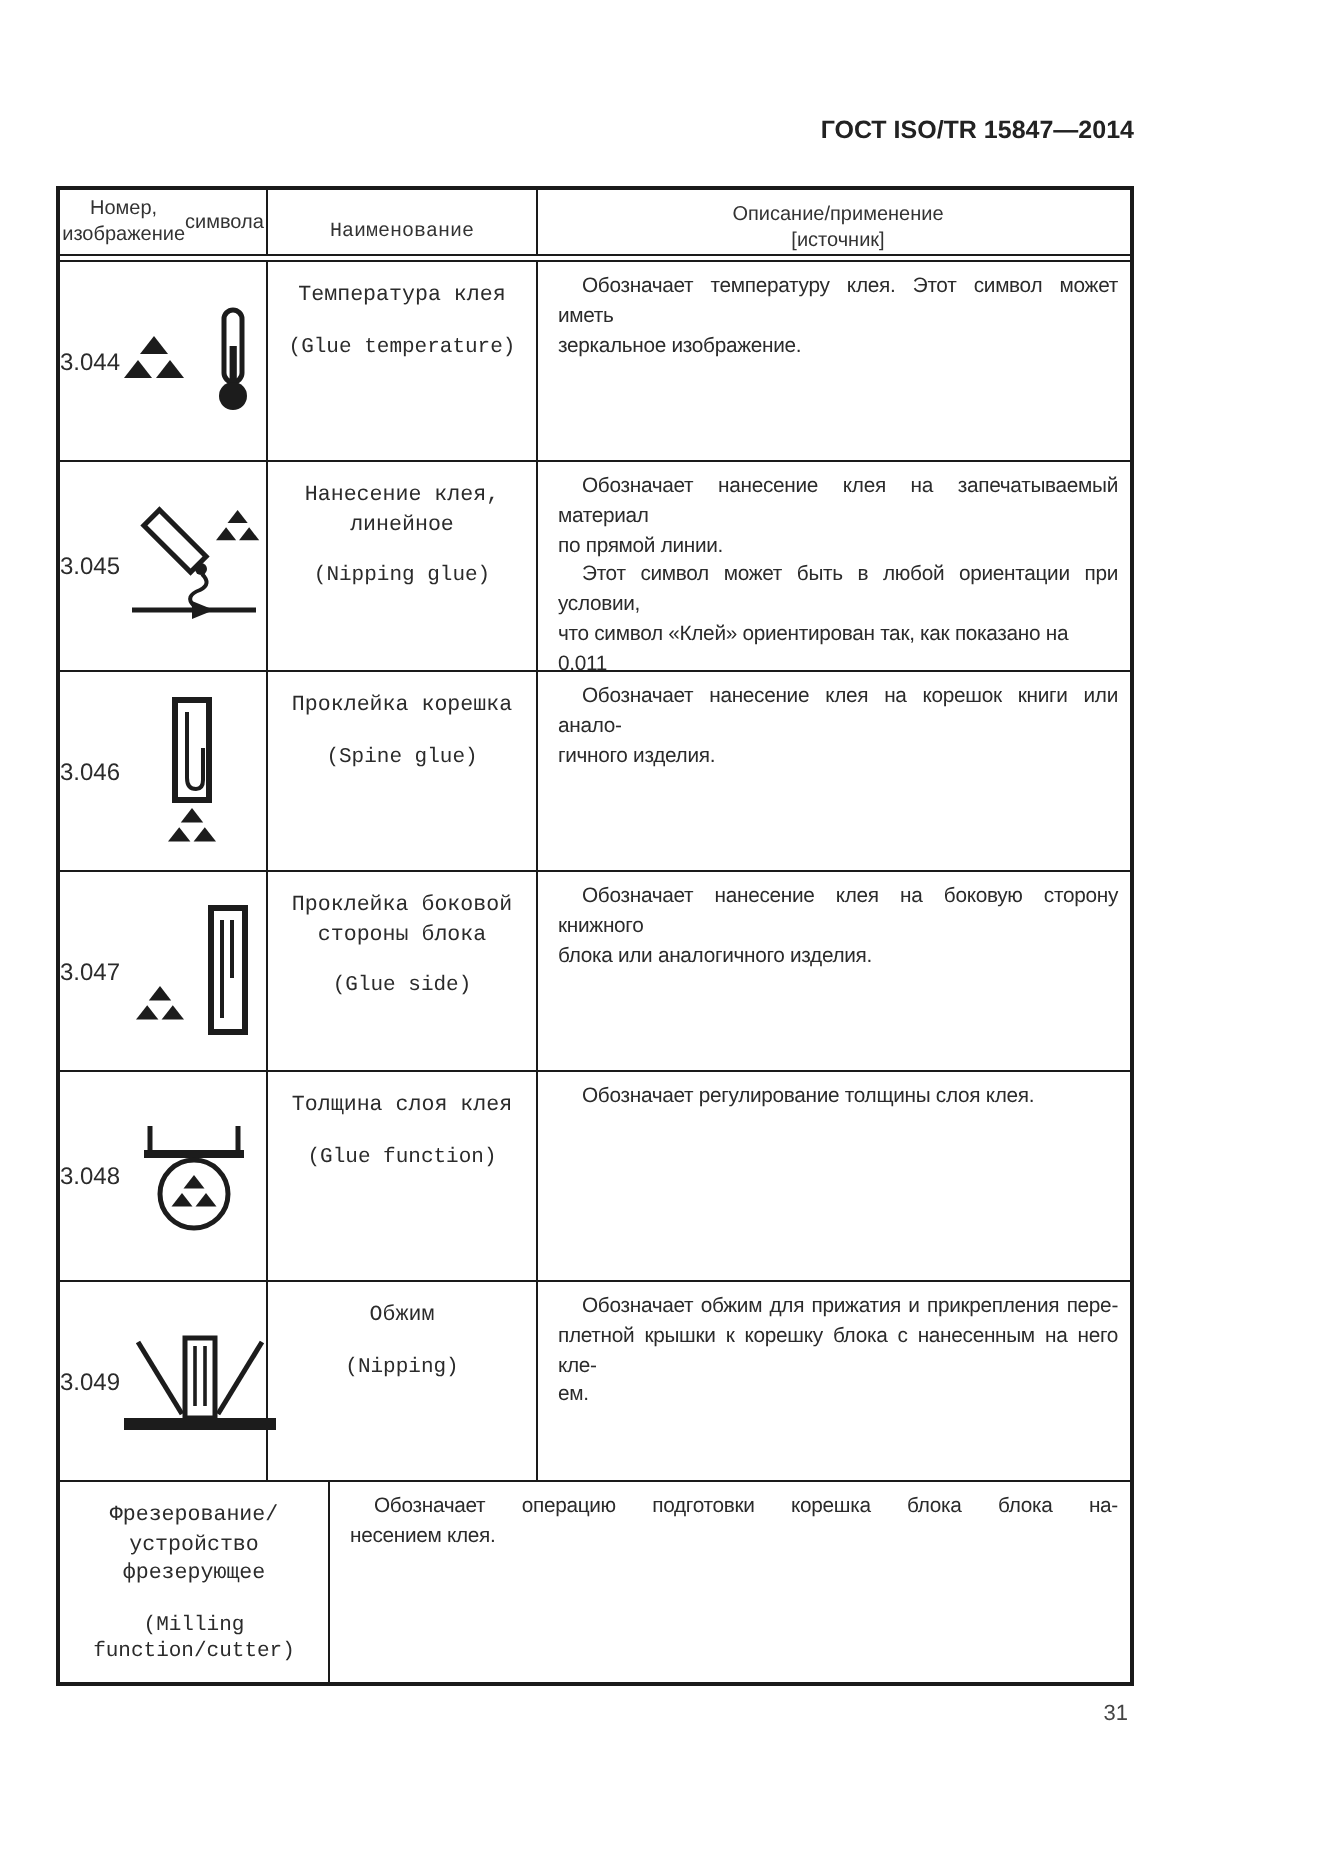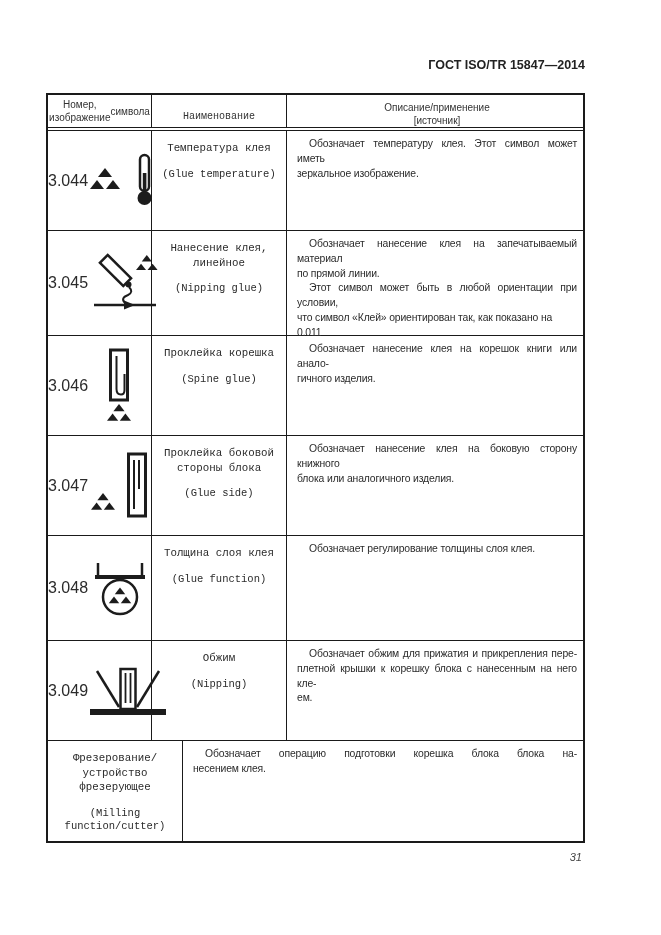--- a/index.html
+++ b/index.html
@@ -2,40 +2,40 @@
 <html><head>
 <meta charset="utf-8">
 <style>
   * { margin:0; padding:0; box-sizing:border-box; }
   html,body { background:#ffffff; }
   body {
     width:661px; height:935px;
     font-family:"Liberation Sans", sans-serif;
     color:#2b2b2b; position:relative; overflow:hidden;
   }
-  .sheet { position:absolute; left:46px; top:58px; width:539px; }
+  .sheet { position:absolute; left:28px; top:58px; width:539px; }
   .doc-header { text-align:right; font-weight:bold; font-size:12.5px; color:#222; margin-bottom:21px; }
   .gtable { border:2px solid #1a1a1a; width:539px; background:#fff; }
   .thead { display:flex; border-bottom:4px double #1a1a1a; }
   .th { display:flex; flex-direction:column; justify-content:center; align-items:center;
         text-align:center; font-size:10px; line-height:1.3; color:#333; padding:3px 2px; min-height:28px; }
   .row { display:flex; border-bottom:1px solid #1a1a1a; height:100px; }
   .row.h105 { height:105px; }
   .row:last-child { border-bottom:none; }
   .c1 { width:104px; border-right:1px solid #1a1a1a; display:flex; flex-direction:row; align-items:center; }
   .c2 { width:135px; border-right:1px solid #1a1a1a; text-align:center; padding:10px 4px 0 4px;font-family:Liberation Mono, monospace; }
   .c3 { flex:1; padding:6px 6px 0 10px; }
-  .num { font-size:16px; line-height:14px; margin-top:0; color:#2b2b2b; }
+  .num { font-size:12px; line-height:14px; margin-top:0; color:#2b2b2b; }
   .sym { flex:1; display:flex; align-items:center; justify-content:center; margin-top:1px; }
   .nru { font-size:10.8px; line-height:1.35; color:#2b2b2b; }
   .nen { font-size:10.5px; line-height:1.3; color:#2b2b2b; margin-top:12px; }
   .ln { font-size:10.4px; line-height:1.42; letter-spacing:-0.15px; color:#2b2b2b; }
   .jl { text-align:justify; text-align-last:justify; }
   .ind { text-indent:12px; }
-  .page-num { text-align:right; font-size:11px; color:#444; margin-top:8px; padding-right:3px;font-style:italic; }
+  .page-num { text-align:right; font-size:11px; color:#444; margin-top:8px; padding-right:3px; }
   svg { display:block; }
   .st { fill:none; stroke:#1c1c1c; }
   .fl { fill:#1c1c1c; stroke:none; }
 </style>
 </head>
 <body>
 
 <div class="sheet">
 
   <div class="doc-header">ГОСТ ISO/TR 15847—2014</div>

